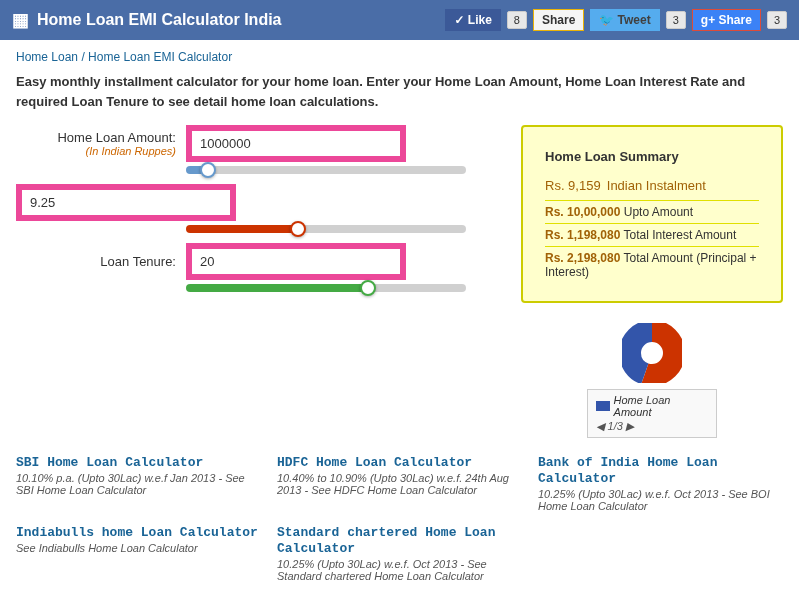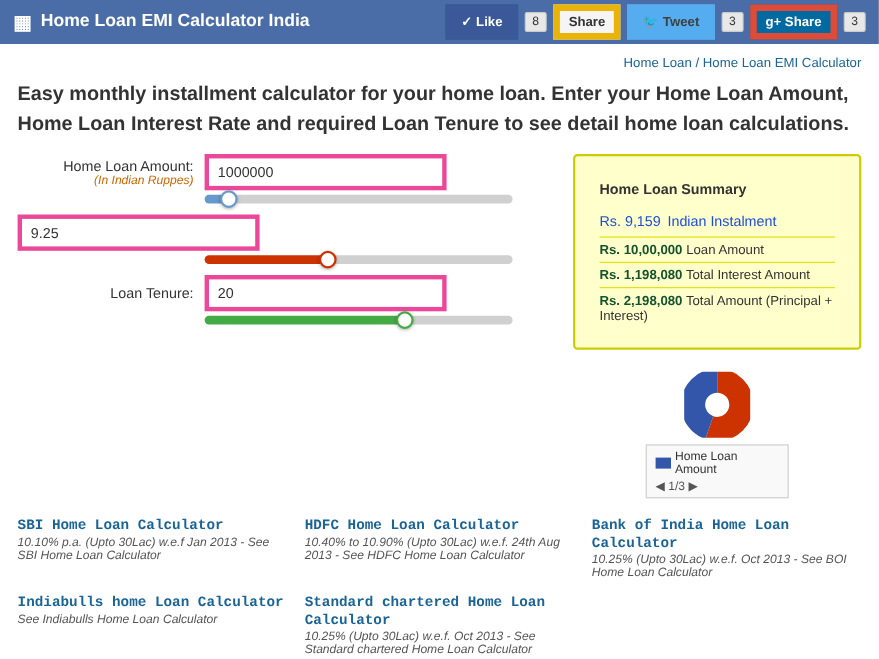--- a/index.html
+++ b/index.html
@@ -39,57 +39,56 @@
     }
     .social-btn {
       display: flex;
       align-items: center;
       gap: 3px;
       padding: 3px 8px;
       border-radius: 0;
       font-size: 12px;
       font-weight: bold;
       cursor: pointer;
-      border: 6px solid #eab308;
+      border: 1px solid #eab308;
       background: #f5f5f5;
       color: #333;
       text-align: center;
     }
     .social-btn.fb { background: #3b5998; color: white; border-color: #3b5998; }
     .social-btn.tw { background: #55acee; color: #404040; border-color: #55acee; }
-    .social-btn.gp { background: #0369a1; color: white; border-color: #dd4b39; }
+    .social-btn.gp { background: #3b82f6; color: white; border-color: #dd4b39; }
     .social-count {
       background: #e8e8e8;
       color: #333;
       padding: 2px 6px;
       border-radius: 2px;
       font-size: 11px;
       border: 1px solid #ccc;
     }
 
     
     .main {
       padding: 10px 16px;
     }
 
     
     .breadcrumb {
       font-size: 12px;
       color: #1a6496;
       margin-bottom: 8px;
-      text-align: right;
     }
     .breadcrumb a {
       color: #1a6496;
       text-decoration: none;
     }
 
     
     .description {
-      font-size: 18px;
+      font-size: 13px;
       font-weight: bold;
       margin-bottom: 14px;
       color: #333;
       line-height: 1.5;
     }
 
     
     .calc-area {
       display: flex;
       gap: 20px;
@@ -111,21 +110,21 @@
       text-align: right;
       font-size: 13px;
     }
     .input-label .sub {
       display: block;
       color: #cc6600;
       font-style: italic;
       font-size: 11px;
     }
     .input-field {
-      border: 4px solid #ec4899;
+      border: 6px solid #ec4899;
       padding: 5px 8px;
       font-size: 13px;
       width: 220px;
       color: #333;
     }
 
     
     .slider-row {
       margin-bottom: 10px;
       padding-left: 10px;
@@ -172,38 +171,39 @@
       margin-bottom: 6px;
     }
     .monthly-instalment {
       font-size: 22px;
       font-weight: bold;
       color: #cc0000;
       margin-bottom: 2px;
     }
     .monthly-instalment span {
       font-size: 13px;
-      color: #1d4ed8;
+      color: #a16207;
       font-weight: normal;
     }
     .summary-row {
       font-size: 12px;
       color: #333;
       margin-top: 4px;
       border-top: 1px solid #e0e000;
       padding-top: 4px;
     }
-    .summary-row .amt { color: #14532d; font-weight: bold; }
+    .summary-row .amt { color: #a16207; font-weight: bold; }
 
     
     .chart-area {
       margin-top: 10px;
       display: flex;
       flex-direction: column;
       align-items: center;
+      font-style: italic;
     }
     .pie-chart {
       width: 60px;
       height: 60px;
     }
     .legend-box {
       margin-top: 6px;
       border: 1px solid #ccc;
       padding: 4px 8px;
       font-size: 11px;
@@ -320,21 +320,21 @@
 
     <div style="display:flex;flex-direction:column;gap:10px;">
       <div class="summary-box">
         <div class="summary-title">Home Loan Summary</div>
         <div class="monthly-instalment">
           <span>Rs. 9,159</span>
           <span>Indian Instalment</span>
         </div>
         <div class="summary-row">
           <span class="amt">Rs. 10,00,000</span>
-          <span>Loan Amount</span>
+          <span>Upto Amount</span>
         </div>
         <div class="summary-row">
           <span class="amt">Rs. 1,198,080</span>
           <span>Total Interest Amount</span>
         </div>
         <div class="summary-row">
           <span class="amt">Rs. 2,198,080</span>
           <span>Total Amount (Principal + Interest)</span>
         </div>
       </div>

